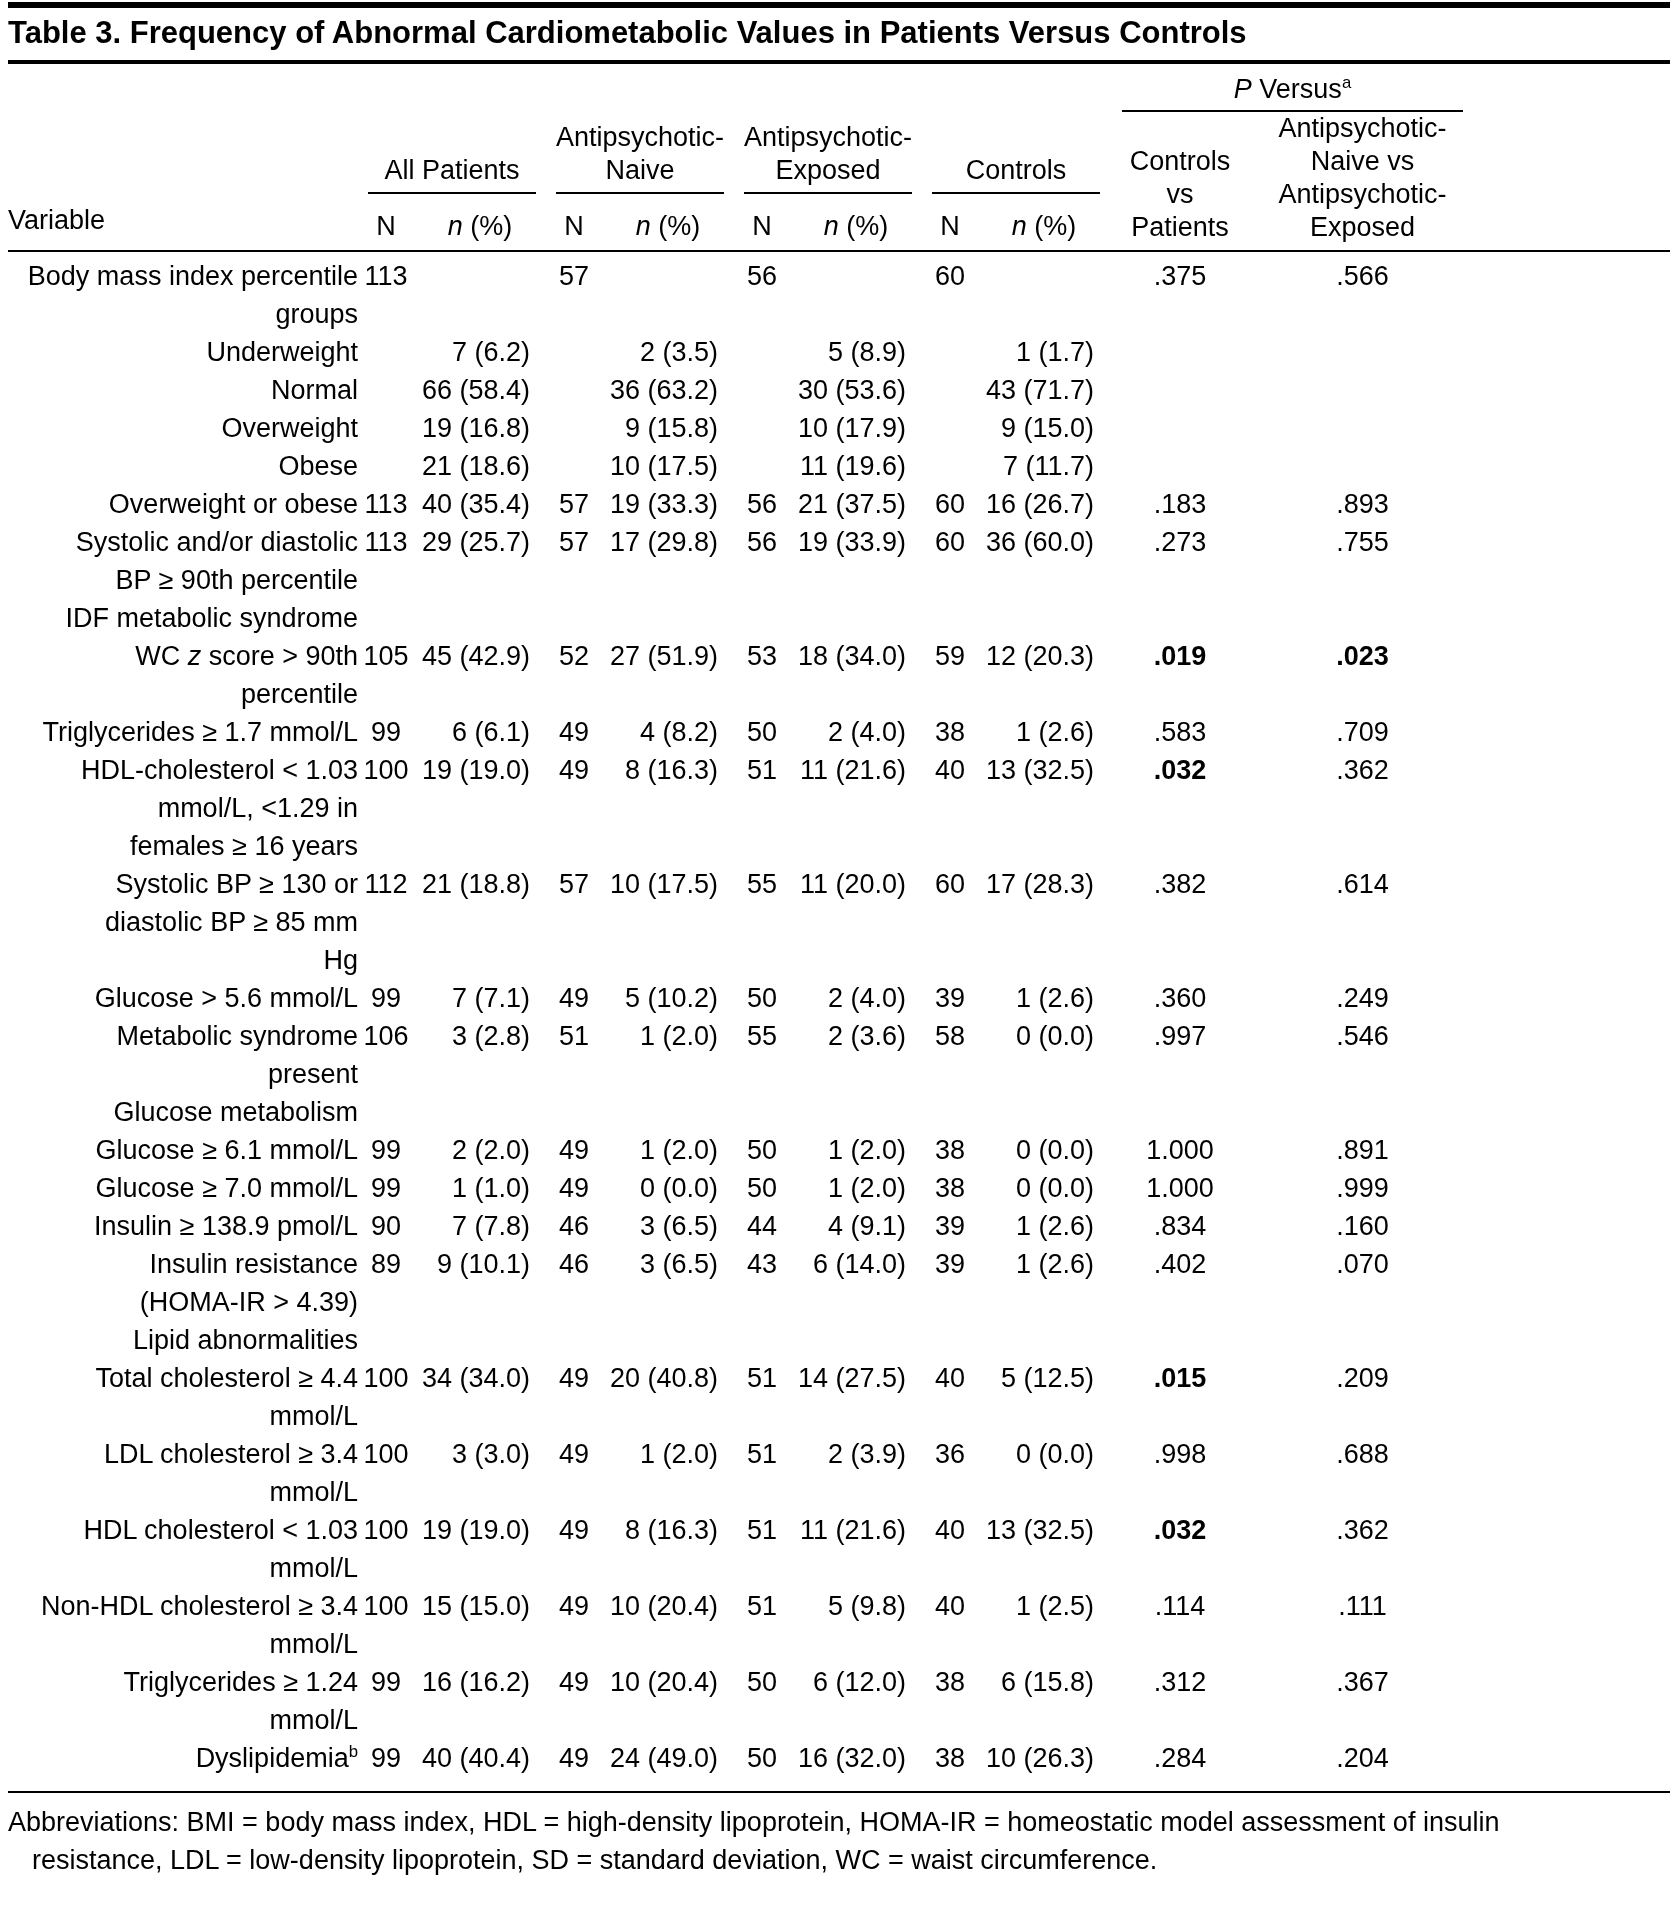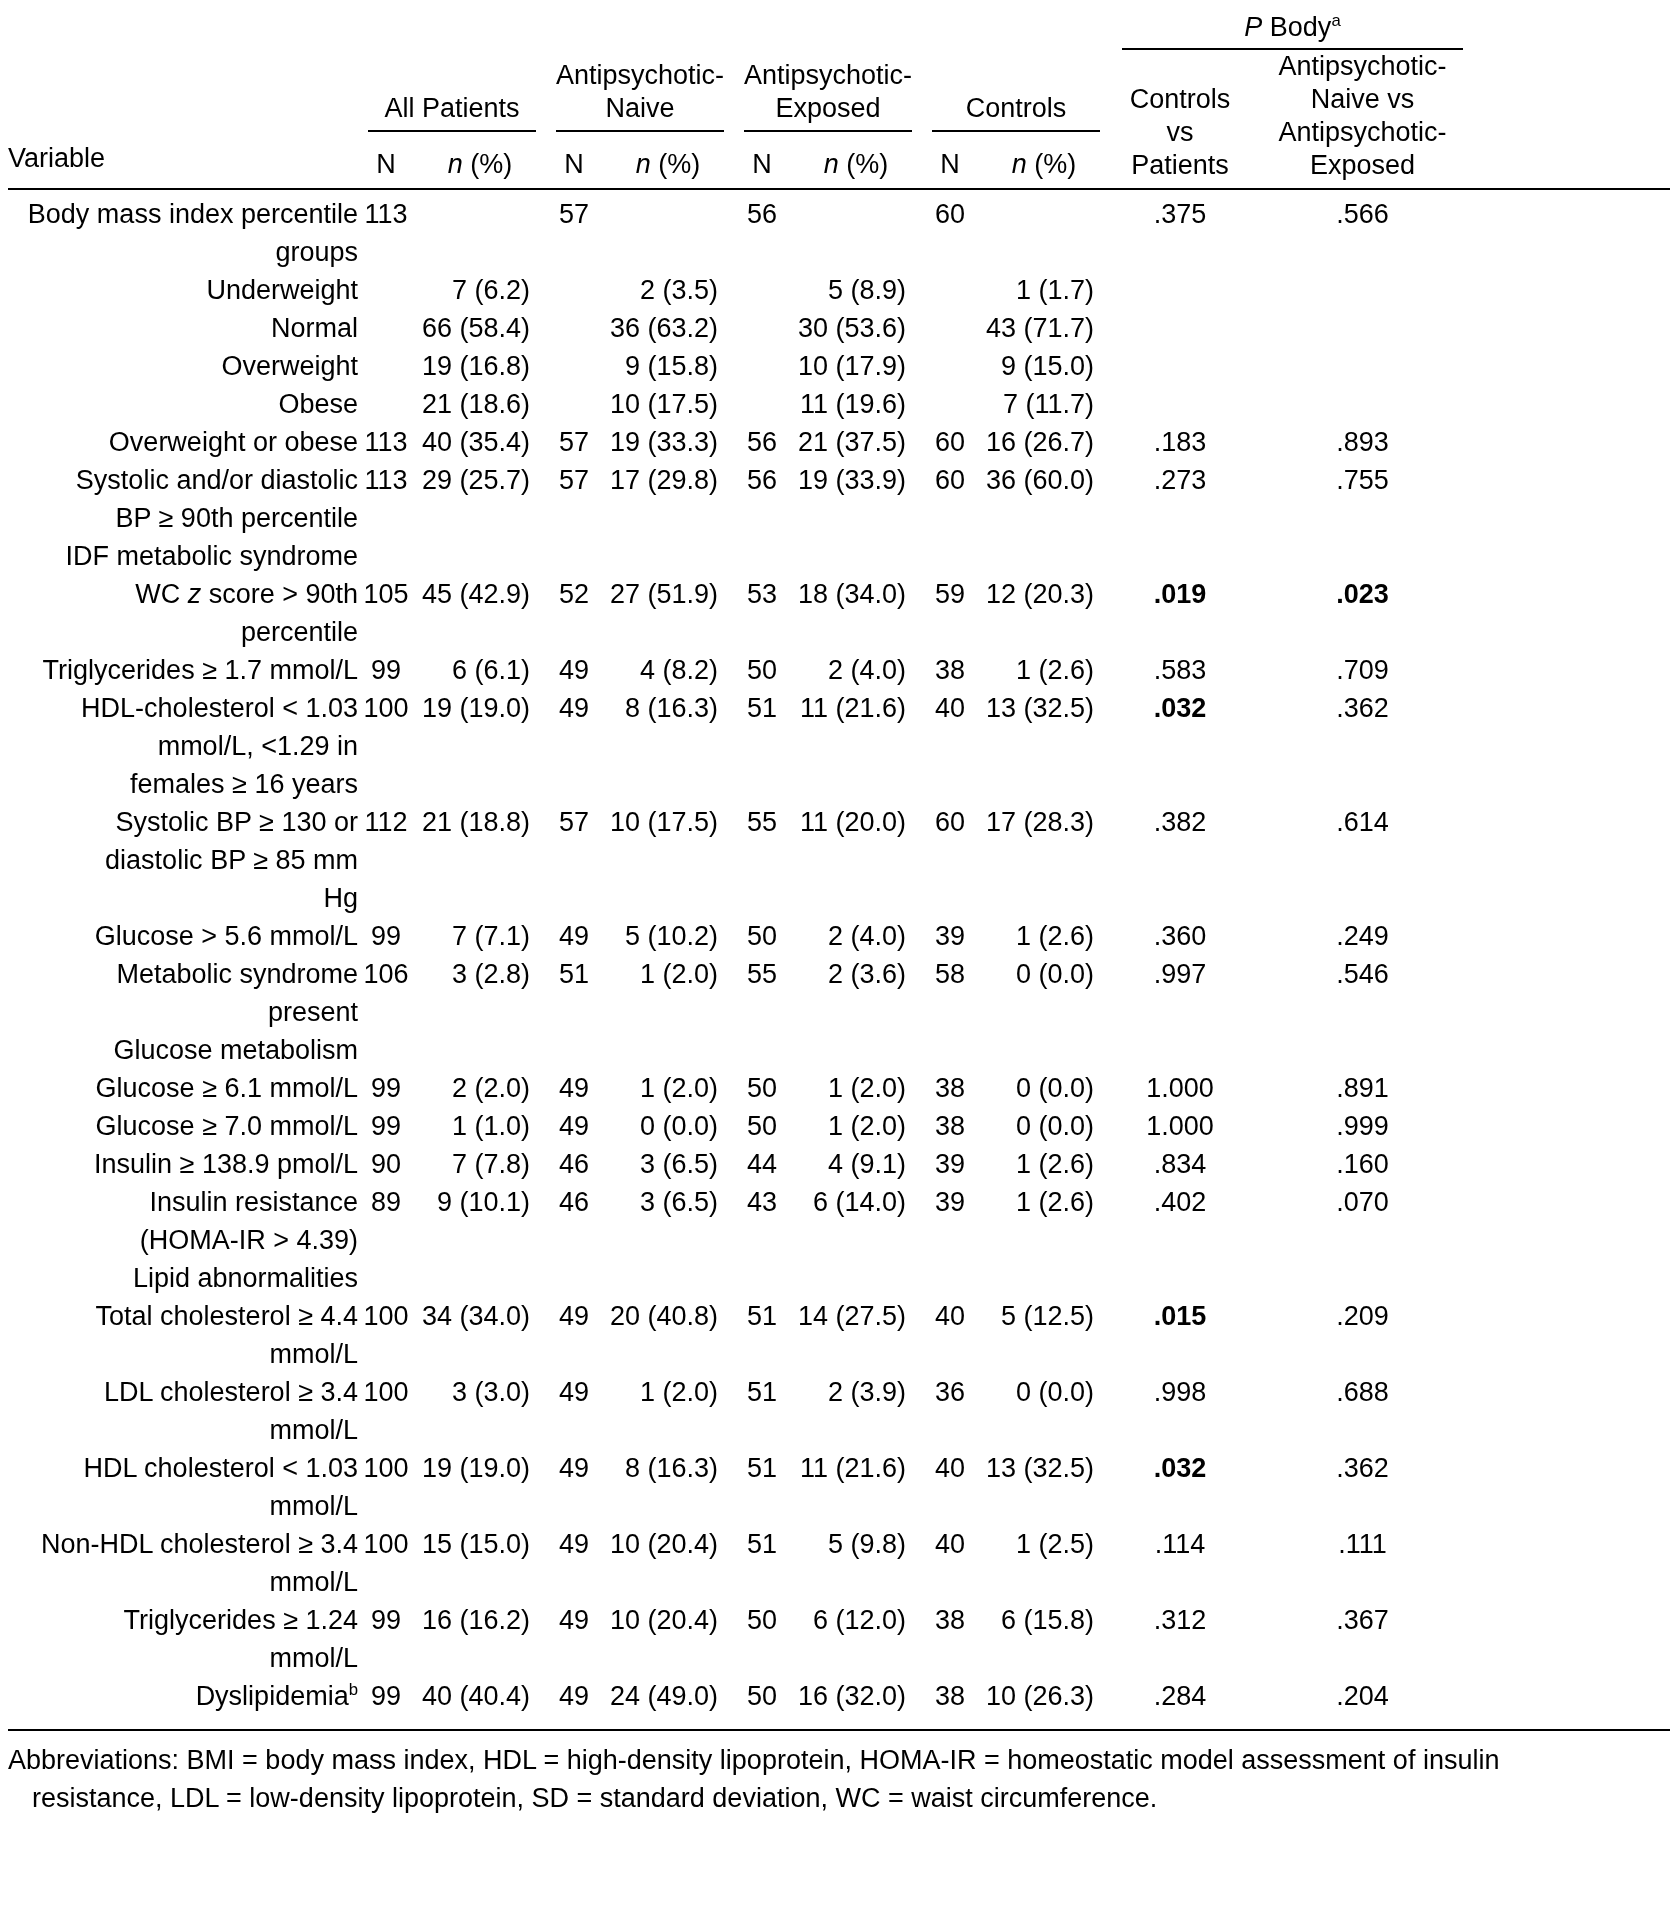--- a/index.html
+++ b/index.html
@@ -58,41 +58,42 @@
 
   .footnotes { padding-top: 10px; font-size: 27px; }
   .footnote { line-height: 38px; white-space: pre-line; }
   .footnote.hang { padding-left: 24px; text-indent: -24px; }
 </style>
 </head>
 <body>
 
 <div class="page">
 
+  <div class="title-bar">Table 3. Frequency of Abnormal Cardiometabolic Values in Patients Versus Controls</div>
 
   <table>
     <colgroup>
       <col style="width:350px">
       <col style="width:56px">
         <col style="width:132px">
       <col style="width:56px">
         <col style="width:132px">
       <col style="width:56px">
         <col style="width:132px">
       <col style="width:56px">
         <col style="width:132px">
       <col style="width:140px">
       <col style="width:225px">
       <col style="width:195px">
     </colgroup>
     <thead>
       <tr>
         <th colspan="9"></th>
         <th colspan="2" class="pv-head">
-          <div class="underline"><i>P</i><span> Body</span><sup>a</sup></div>
+          <div class="underline"><i>P</i><span> Versus</span><sup>a</sup></div>
         </th>
         <th></th>
       </tr>
       <tr>
         <th rowspan="2" class="var-head bb">Variable</th>
         <th colspan="2" class="group">
           <div class="g-label">All Patients</div>
         </th>
         <th colspan="2" class="group">
           <div class="g-label">Antipsychotic-

